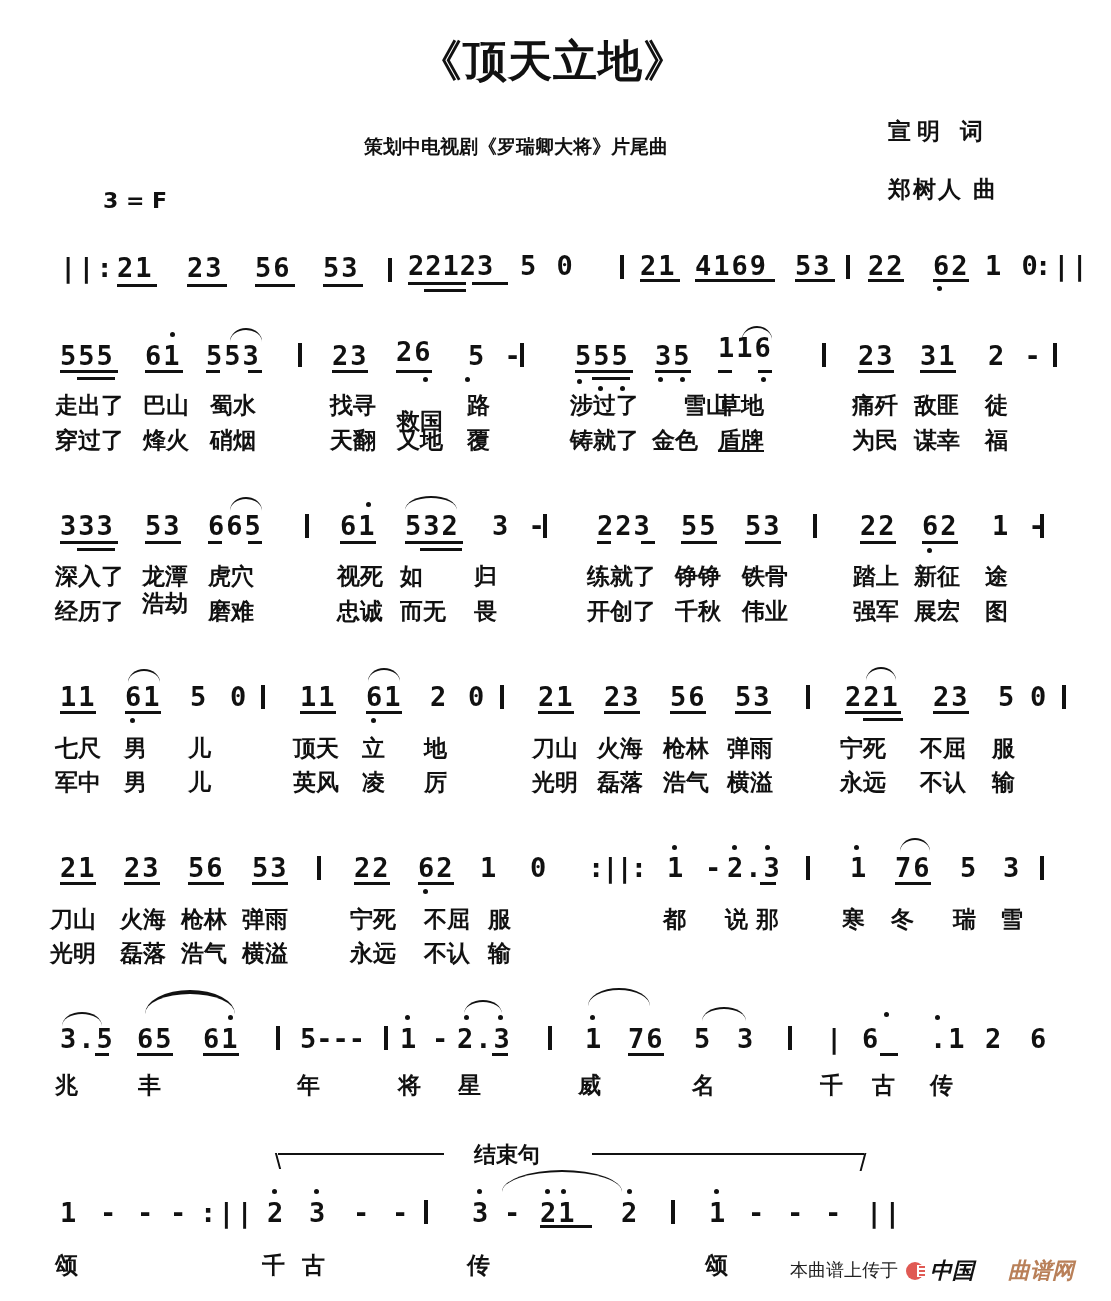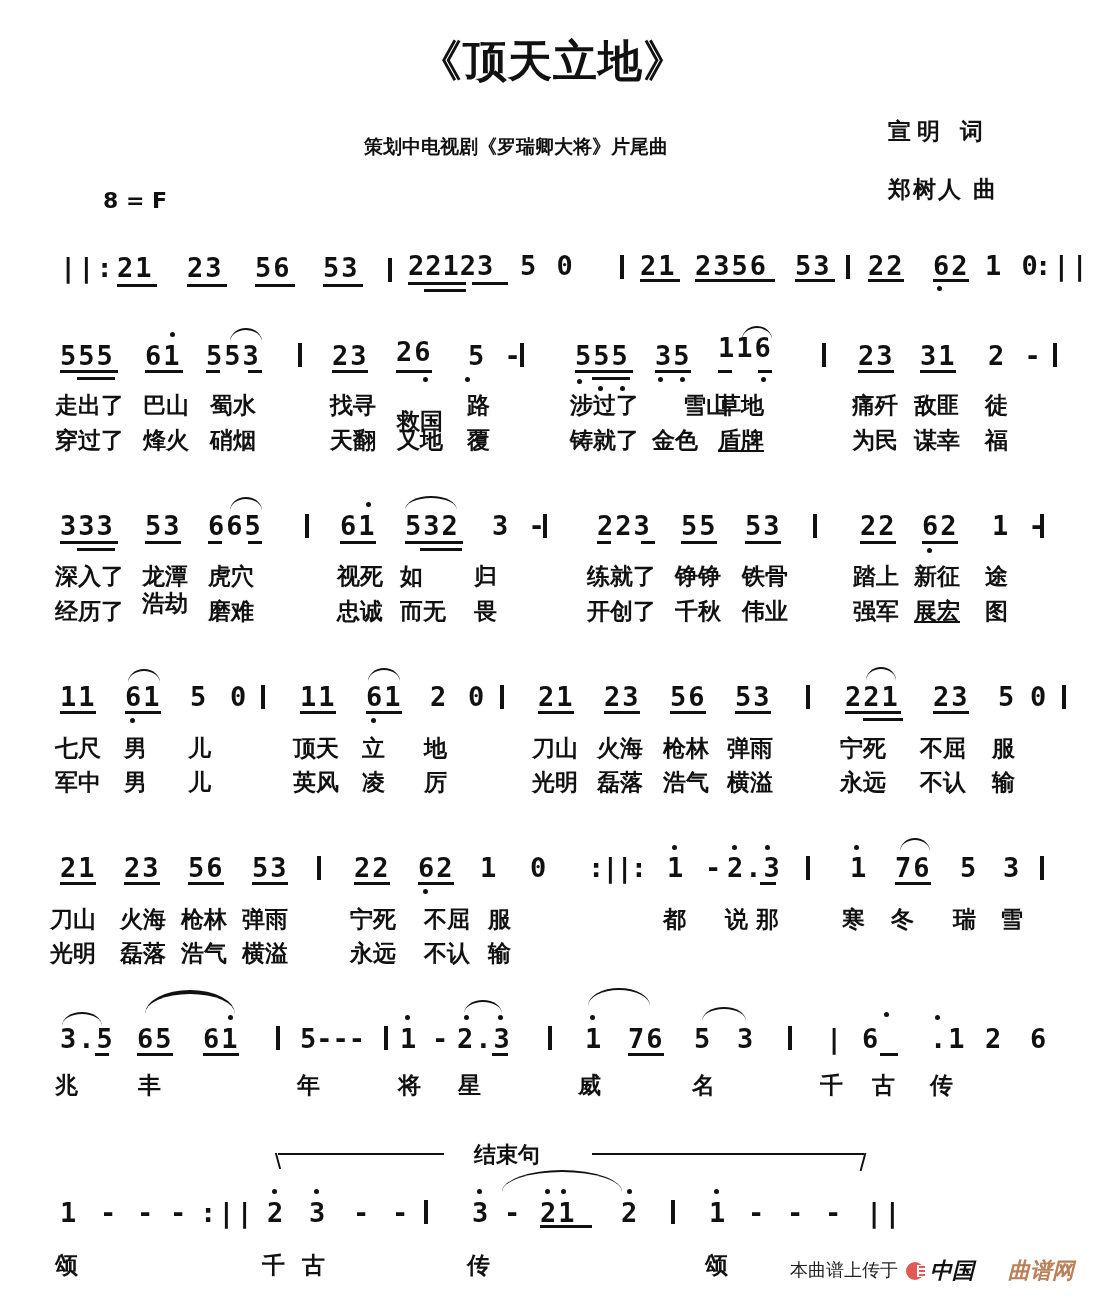--- a/index.html
+++ b/index.html
@@ -21,42 +21,42 @@
   .logo-zh { font-size: 22px; font-weight: bold; font-style: italic; }
   .logo-site { font-size: 22px; font-weight: bold; font-style: italic; }
 </style>
 </head>
 <body>
 
 <div class="abs title" style="left:418px; top:32px;">《顶天立地》</div>
 <div class="abs subtitle" style="left:364px; top:134px;">策划中电视剧《罗瑞卿大将》片尾曲</div>
 <div class="abs credit" style="left:888px; top:116px;">宣明 词</div>
 <div class="abs credit" style="left:888px; top:174px; letter-spacing:2px;">郑树人 曲</div>
-<div class="abs key" style="left:103px; top:188px;">8 = F</div>
+<div class="abs key" style="left:103px; top:188px;">3 = F</div>
 
 <div>
   <div class="abs notes" style="left:60px; top:252px;">||:</div>
   <div class="abs notes" style="left:117px; top:252px;">21</div>
   <div class="ul" style="left:117px; top:284px; width:40px;"></div>
   <div class="abs notes" style="left:187px; top:252px;">23</div>
   <div class="ul" style="left:187px; top:284px; width:40px;"></div>
   <div class="abs notes" style="left:255px; top:252px;">56</div>
   <div class="ul" style="left:255px; top:284px; width:40px;"></div>
   <div class="abs notes" style="left:323px; top:252px;">53</div>
   <div class="ul" style="left:323px; top:284px; width:40px;"></div>
   <div class="bar" style="left:388px; top:258px; height:24px;"></div>
   <div class="abs notes" style="left:408px; top:250px; letter-spacing:1px;">22123</div>
   <div class="ul" style="left:408px; top:282px; width:58px;"></div>
   <div class="ul" style="left:424px; top:289px; width:42px;"></div>
   <div class="ul" style="left:472px; top:282px; width:36px;"></div>
   <div class="abs notes" style="left:520px; top:250px;text-align:right;">5 0</div>
   <div class="bar" style="left:620px; top:255px; height:24px;"></div>
   <div class="abs notes" style="left:640px; top:250px;">21</div>
   <div class="ul" style="left:640px; top:279px; width:40px;"></div>
-  <div class="abs notes" style="left:695px; top:250px;">2356</div>
+  <div class="abs notes" style="left:695px; top:250px;">4169</div>
   <div class="ul" style="left:695px; top:279px; width:80px;"></div>
   <div class="abs notes" style="left:795px; top:250px;">53</div>
   <div class="ul" style="left:795px; top:279px; width:40px;"></div>
   <div class="bar" style="left:846px; top:255px; height:24px;"></div>
   <div class="abs notes" style="left:868px; top:250px;">22</div>
   <div class="ul" style="left:868px; top:279px; width:36px;"></div>
   <div class="abs notes" style="left:933px; top:250px;">62</div>
   <div class="ul" style="left:933px; top:279px; width:36px;"></div>
   <div class="dot" style="left:937px; top:286px;"></div>
   <div class="abs notes" style="left:985px; top:250px;">1 0</div>
@@ -185,21 +185,21 @@
   <div class="abs lyric" style="left:55px; top:596px;">经历了</div>
   <div class="abs lyric" style="left:142px; top:588px;">浩劫</div>
   <div class="abs lyric" style="left:208px; top:596px;">磨难</div>
   <div class="abs lyric" style="left:337px; top:596px;">忠诚</div>
   <div class="abs lyric" style="left:400px; top:596px;">而无</div>
   <div class="abs lyric" style="left:474px; top:596px;">畏</div>
   <div class="abs lyric" style="left:587px; top:596px;">开创了</div>
   <div class="abs lyric" style="left:675px; top:596px;">千秋</div>
   <div class="abs lyric" style="left:742px; top:596px;">伟业</div>
   <div class="abs lyric" style="left:853px; top:596px;">强军</div>
-  <div class="abs lyric" style="left:914px; top:596px;text-decoration:underline;">展宏</div>
+  <div class="abs lyric" style="left:914px; top:596px;">展宏</div>
   <div class="abs lyric" style="left:985px; top:596px;">图</div>
 </div>
 
 <div>
   <div class="abs notes" style="left:60px; top:681px;">11</div>
   <div class="ul" style="left:60px; top:711px; width:36px;"></div>
   <div class="abs notes" style="left:125px; top:681px;">61</div>
   <div class="slur" style="left:128px; top:669px; width:32px;"></div>
   <div class="ul" style="left:125px; top:711px; width:36px;"></div>
   <div class="dot" style="left:130px; top:718px;"></div>

